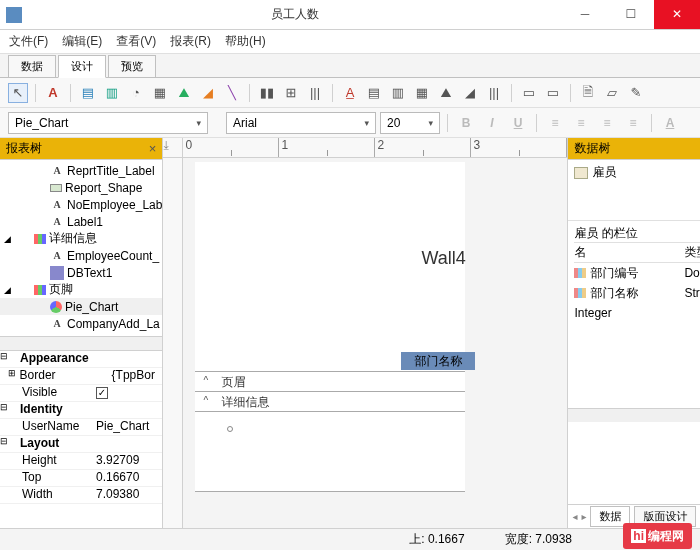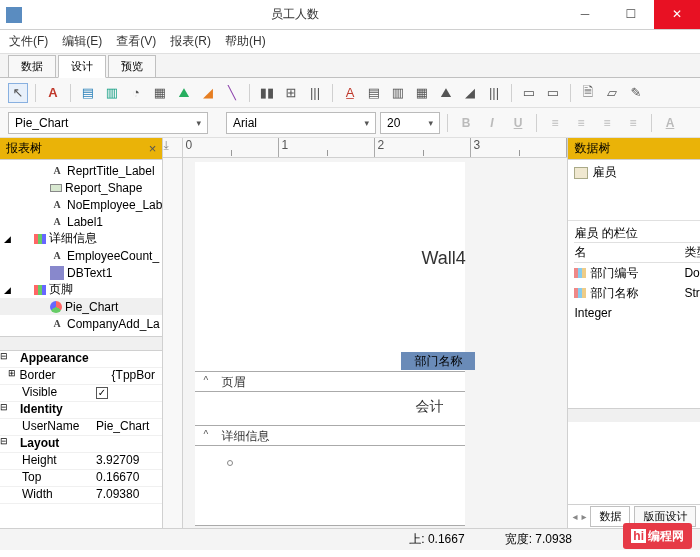--- a/index.html
+++ b/index.html
@@ -308,23 +308,20 @@
       <div class="canvas">
         <div class="pagearea">
           <div class="pageblock dotgrid" style="height:210px;position:relative">
             <div class="logotxt">Wall4</div>
             <div class="bandhead">部门名称</div>
           </div>
           <div class="pageblock" style="height:20px;position:relative;background:#fff">
             <span class="bandexp" style="top:3px">^</span>
             <span class="bandlbl" style="top:2px">页眉</span>
           </div>
-          <div class="pageblock dotgrid" style="height:34px;position:relative">
-            <div class="valtxt" style="top:6px">会计</div>
-          </div>
           <div class="pageblock" style="height:20px;position:relative;background:#fff">
             <span class="bandexp" style="top:3px">^</span>
             <span class="bandlbl" style="top:2px">详细信息</span>
           </div>
           <div class="pageblock dotgrid" style="height:80px;position:relative">
             <div class="dot" style="left:32px;top:14px"></div>
           </div>
         </div>
       </div>
     </div>

